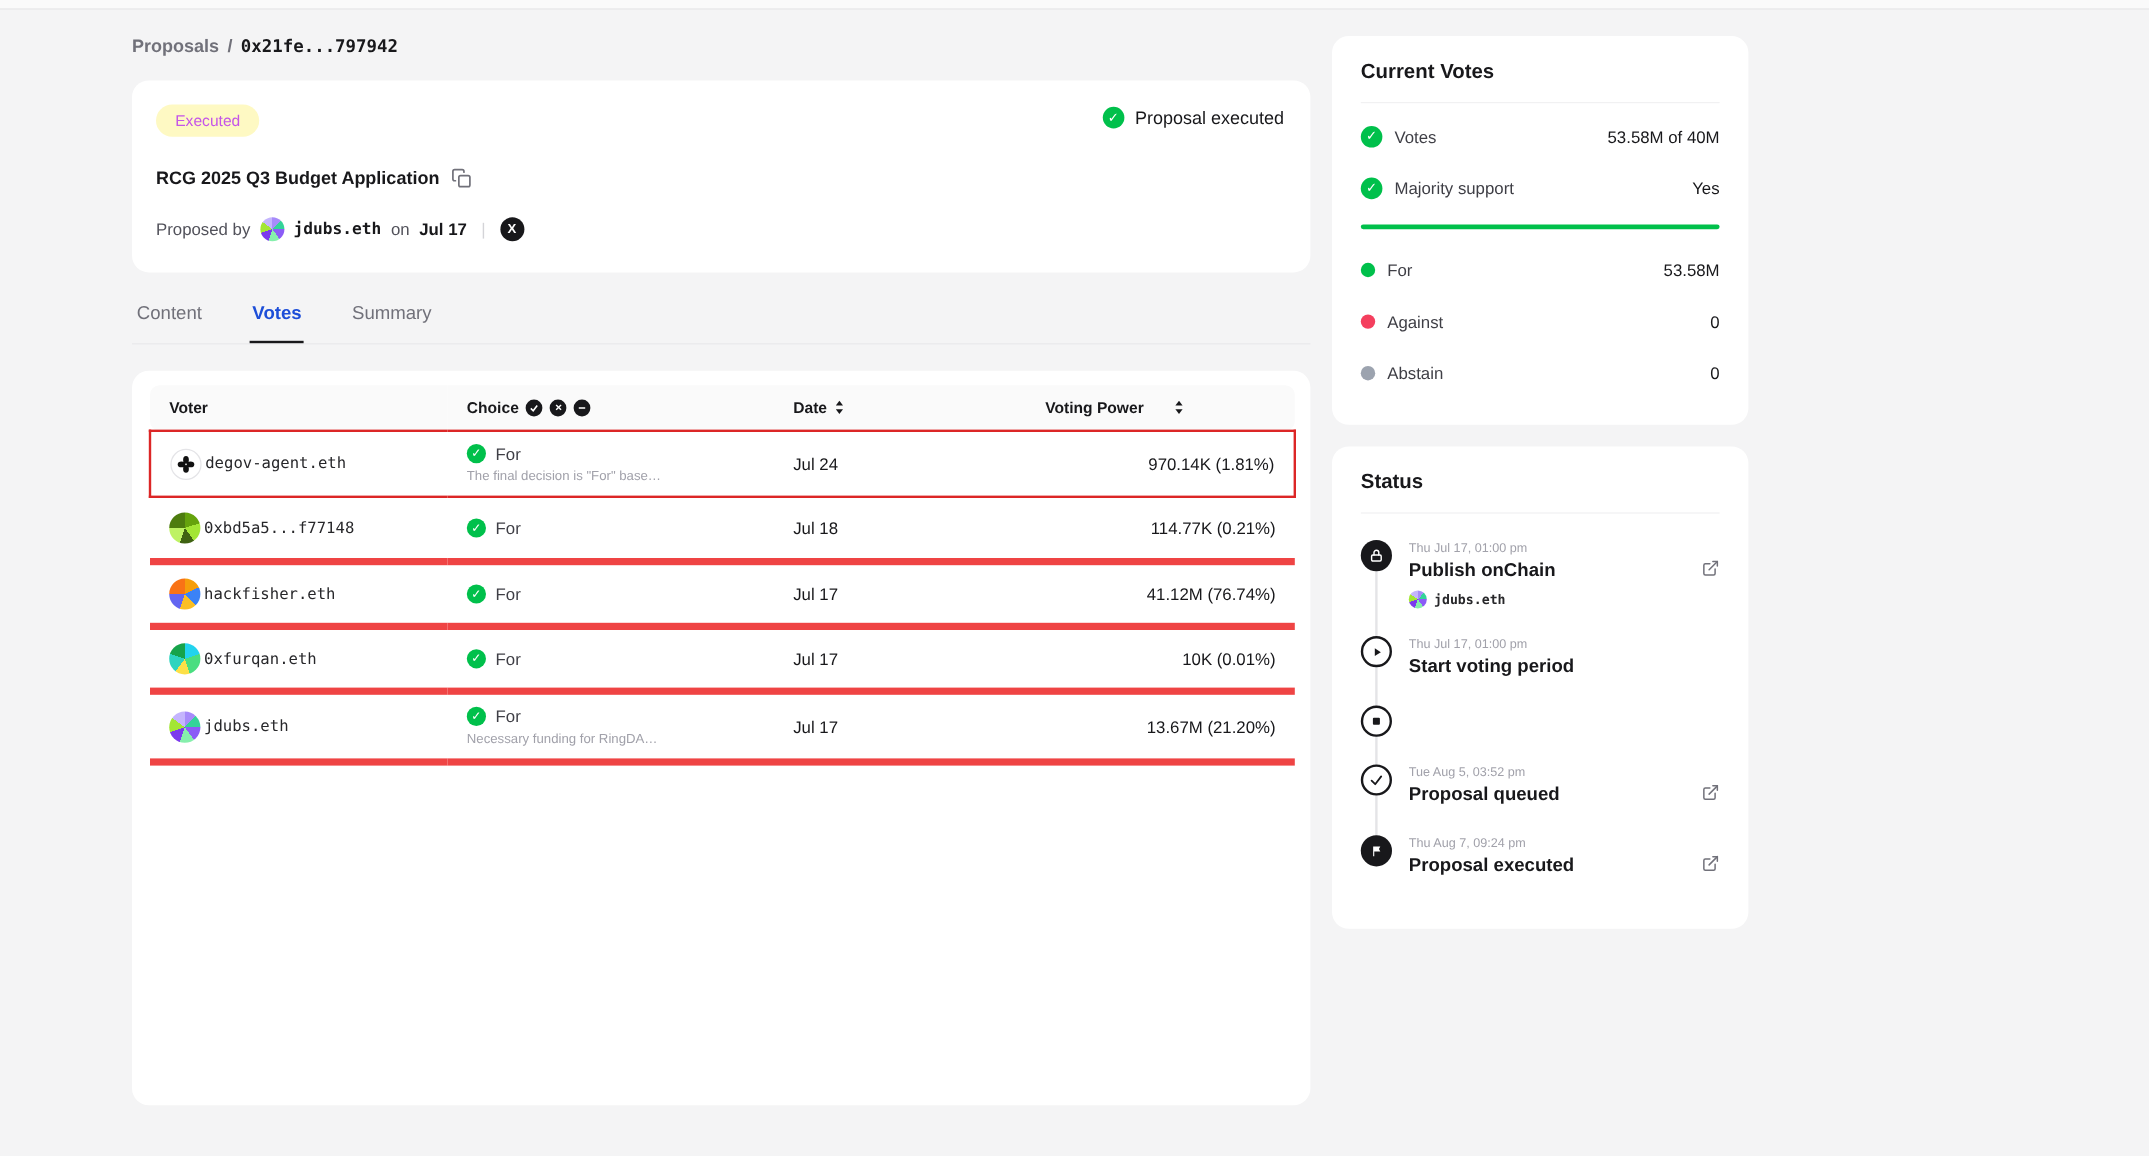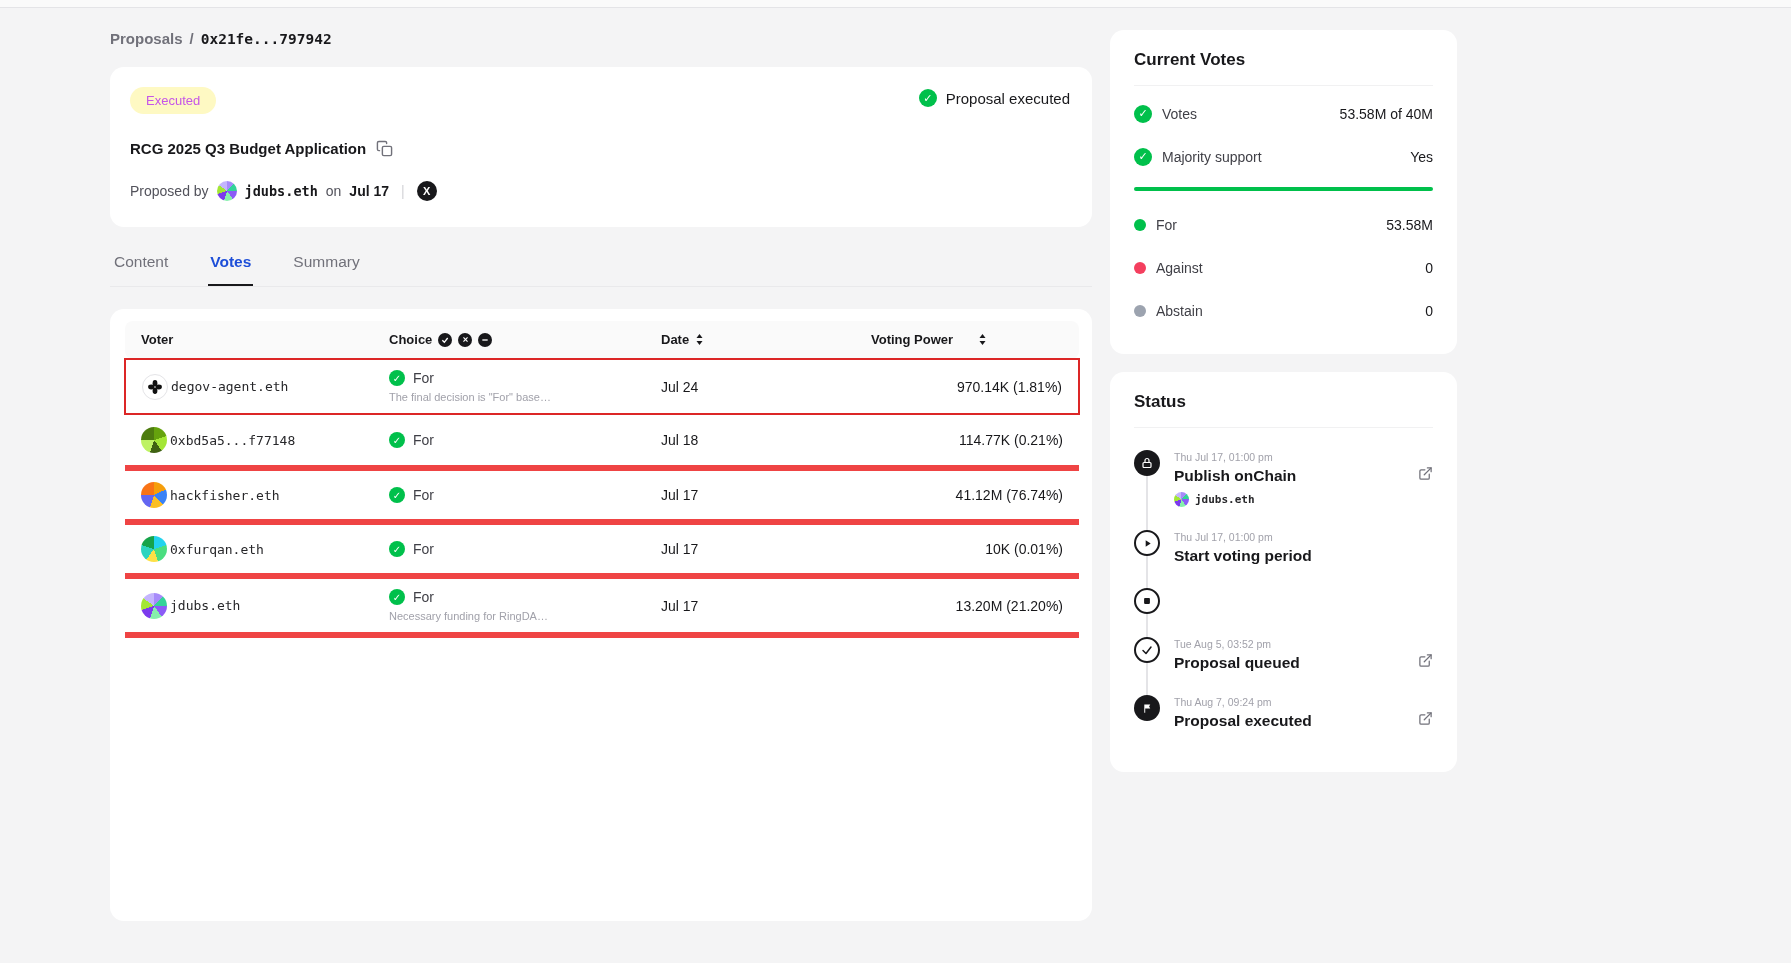--- a/index.html
+++ b/index.html
@@ -310,21 +310,21 @@
               </span>
             </td>
             <td>
               <span class="choice-line">
                   <span class="check-circle cc16">✓</span>
                   <span>For</span>
                 </span>
               <div class="choice-reason">Necessary funding for RingDA…</div>
             </td>
             <td>Jul 17</td>
-            <td class="power-cell">13.20M (21.20%)</td>
+            <td class="power-cell">13.67M (21.20%)</td>
           </tr>
         </tbody>
       </table>
     </div>
   </div>
 
   <div class="side-col">
 
     <div class="card side-card">
       <div class="side-title">Current Votes</div>

